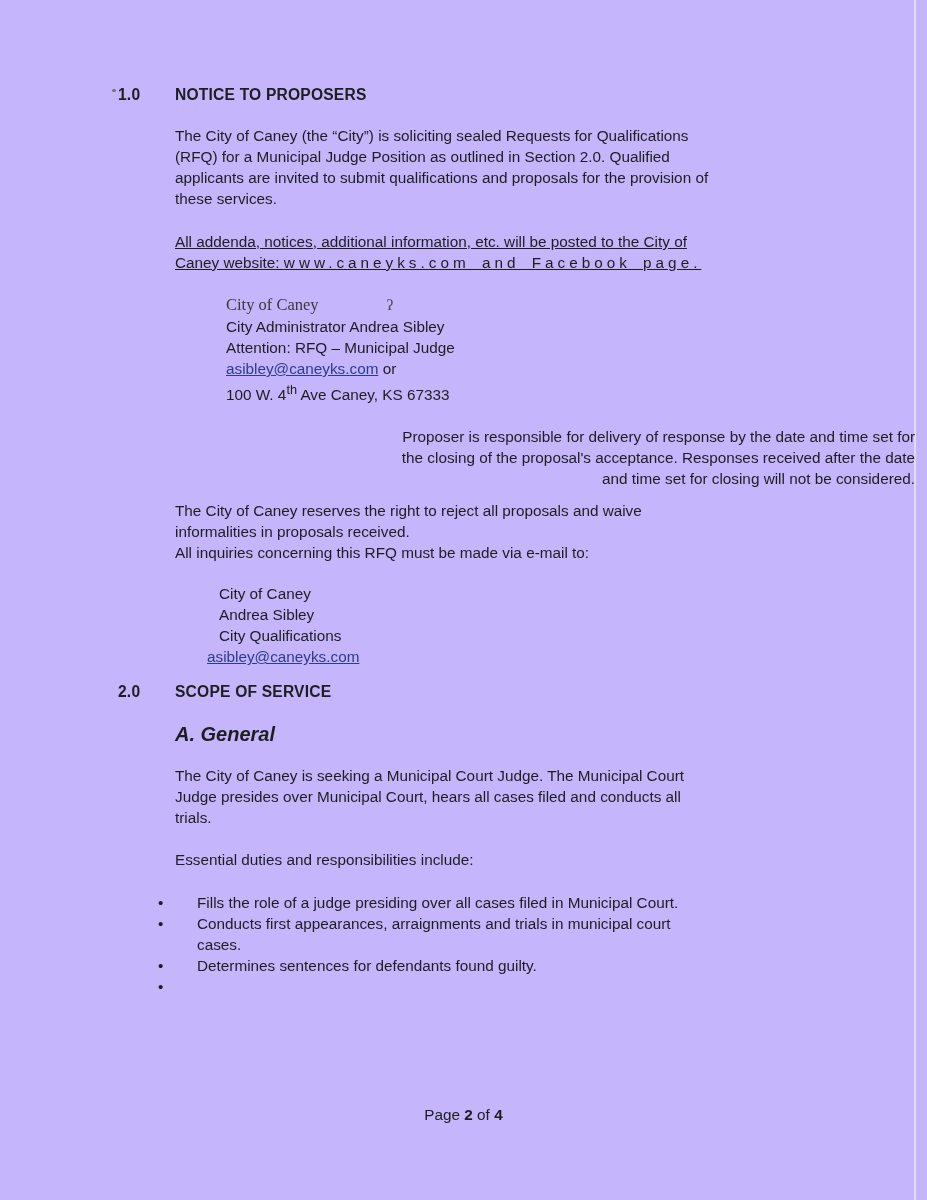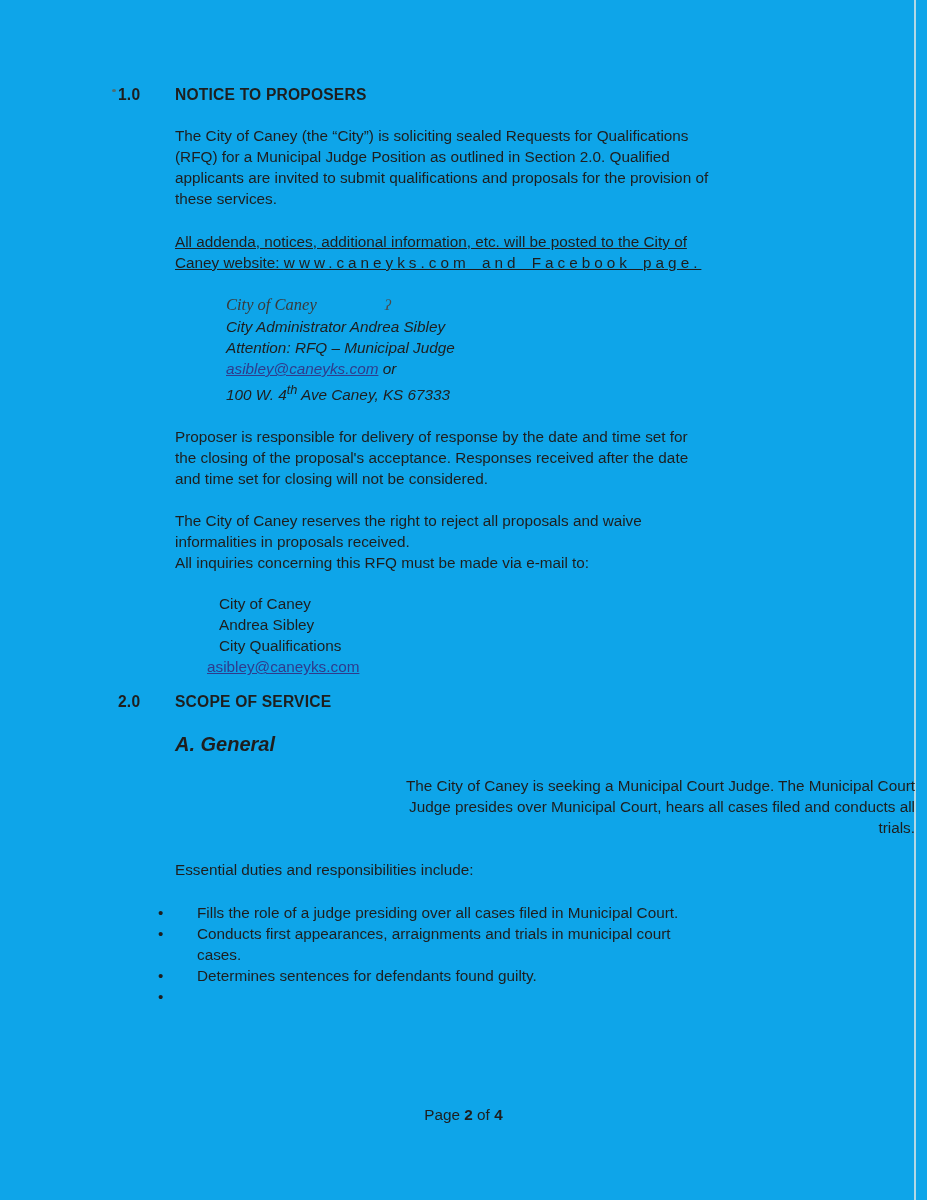--- a/index.html
+++ b/index.html
@@ -1,48 +1,48 @@
 <!DOCTYPE html>
 <html><head>
 <meta charset="utf-8">
 <style>
   html,body{margin:0;padding:0;background:#ffffff;}
   .page{
     position:relative;
     width:927px;height:1200px;
-    background:#0ea5e9;
+    background:#c4b5fd;
     overflow:hidden;
     font-family:"Liberation Sans","DejaVu Sans",sans-serif;
     color:#1e1e1e;
     font-size:15.3px;
     line-height:21px;
   }
   .doc{position:absolute;left:0;top:84px;width:927px;}
   .sec-head{display:flex;margin-left:118px;font-weight:bold;font-size:15.6px;letter-spacing:.2px;}
   .sec-num{width:57px;flex:0 0 57px;}
   .h1-row{margin-bottom:20px;}
   .para{margin-left:175px;width:740px;white-space:pre;}
   .p1{margin-bottom:22px;}
   .p2{margin-bottom:21px;text-decoration:underline;}
   .p3{margin-bottom:20px;}
-  .p4{margin-bottom:21px;}
+  .p4{margin-bottom:11px;text-align:right;}
   .p5{margin-bottom:20px;}
   .spaced{letter-spacing:4px;word-spacing:4px;}
-  .addr1{margin-left:226px;margin-bottom:21px;white-space:pre;font-style:italic;}
+  .addr1{margin-left:226px;margin-bottom:21px;white-space:pre;}
   .addr1 .serif-line{
     font-family:"Liberation Serif","DejaVu Serif",serif;
     font-size:16.5px;color:#3a3a3a;height:22px;
   }
   .artifact{margin-left:68px;color:#4a4a4a;font-size:15px;}
   .email-link{color:#2f3b8c;text-decoration:underline;cursor:pointer;}
   .addr2{margin-left:207px;margin-bottom:14px;white-space:pre;}
   .addr2 .ind{padding-left:12px;}
   .h2-row{margin-bottom:22px;}
   .subhead{margin-left:175px;font-weight:bold;font-style:italic;font-size:20px;margin-bottom:20px;}
-  .s2p1{margin-bottom:21px;text-align:right;}
+  .s2p1{margin-bottom:21px;}
   .s2p2{margin-bottom:22px;}
   .bullets{margin-left:158px;}
   .bullet-item{display:flex;}
   .bullet-marker{flex:0 0 39px;width:39px;}
   .bullet-text{white-space:pre;width:640px;}
   .footer{
     position:absolute;left:0;top:1104px;width:927px;
     text-align:center;font-size:15.3px;
   }
   .footer b{font-weight:bold;}

